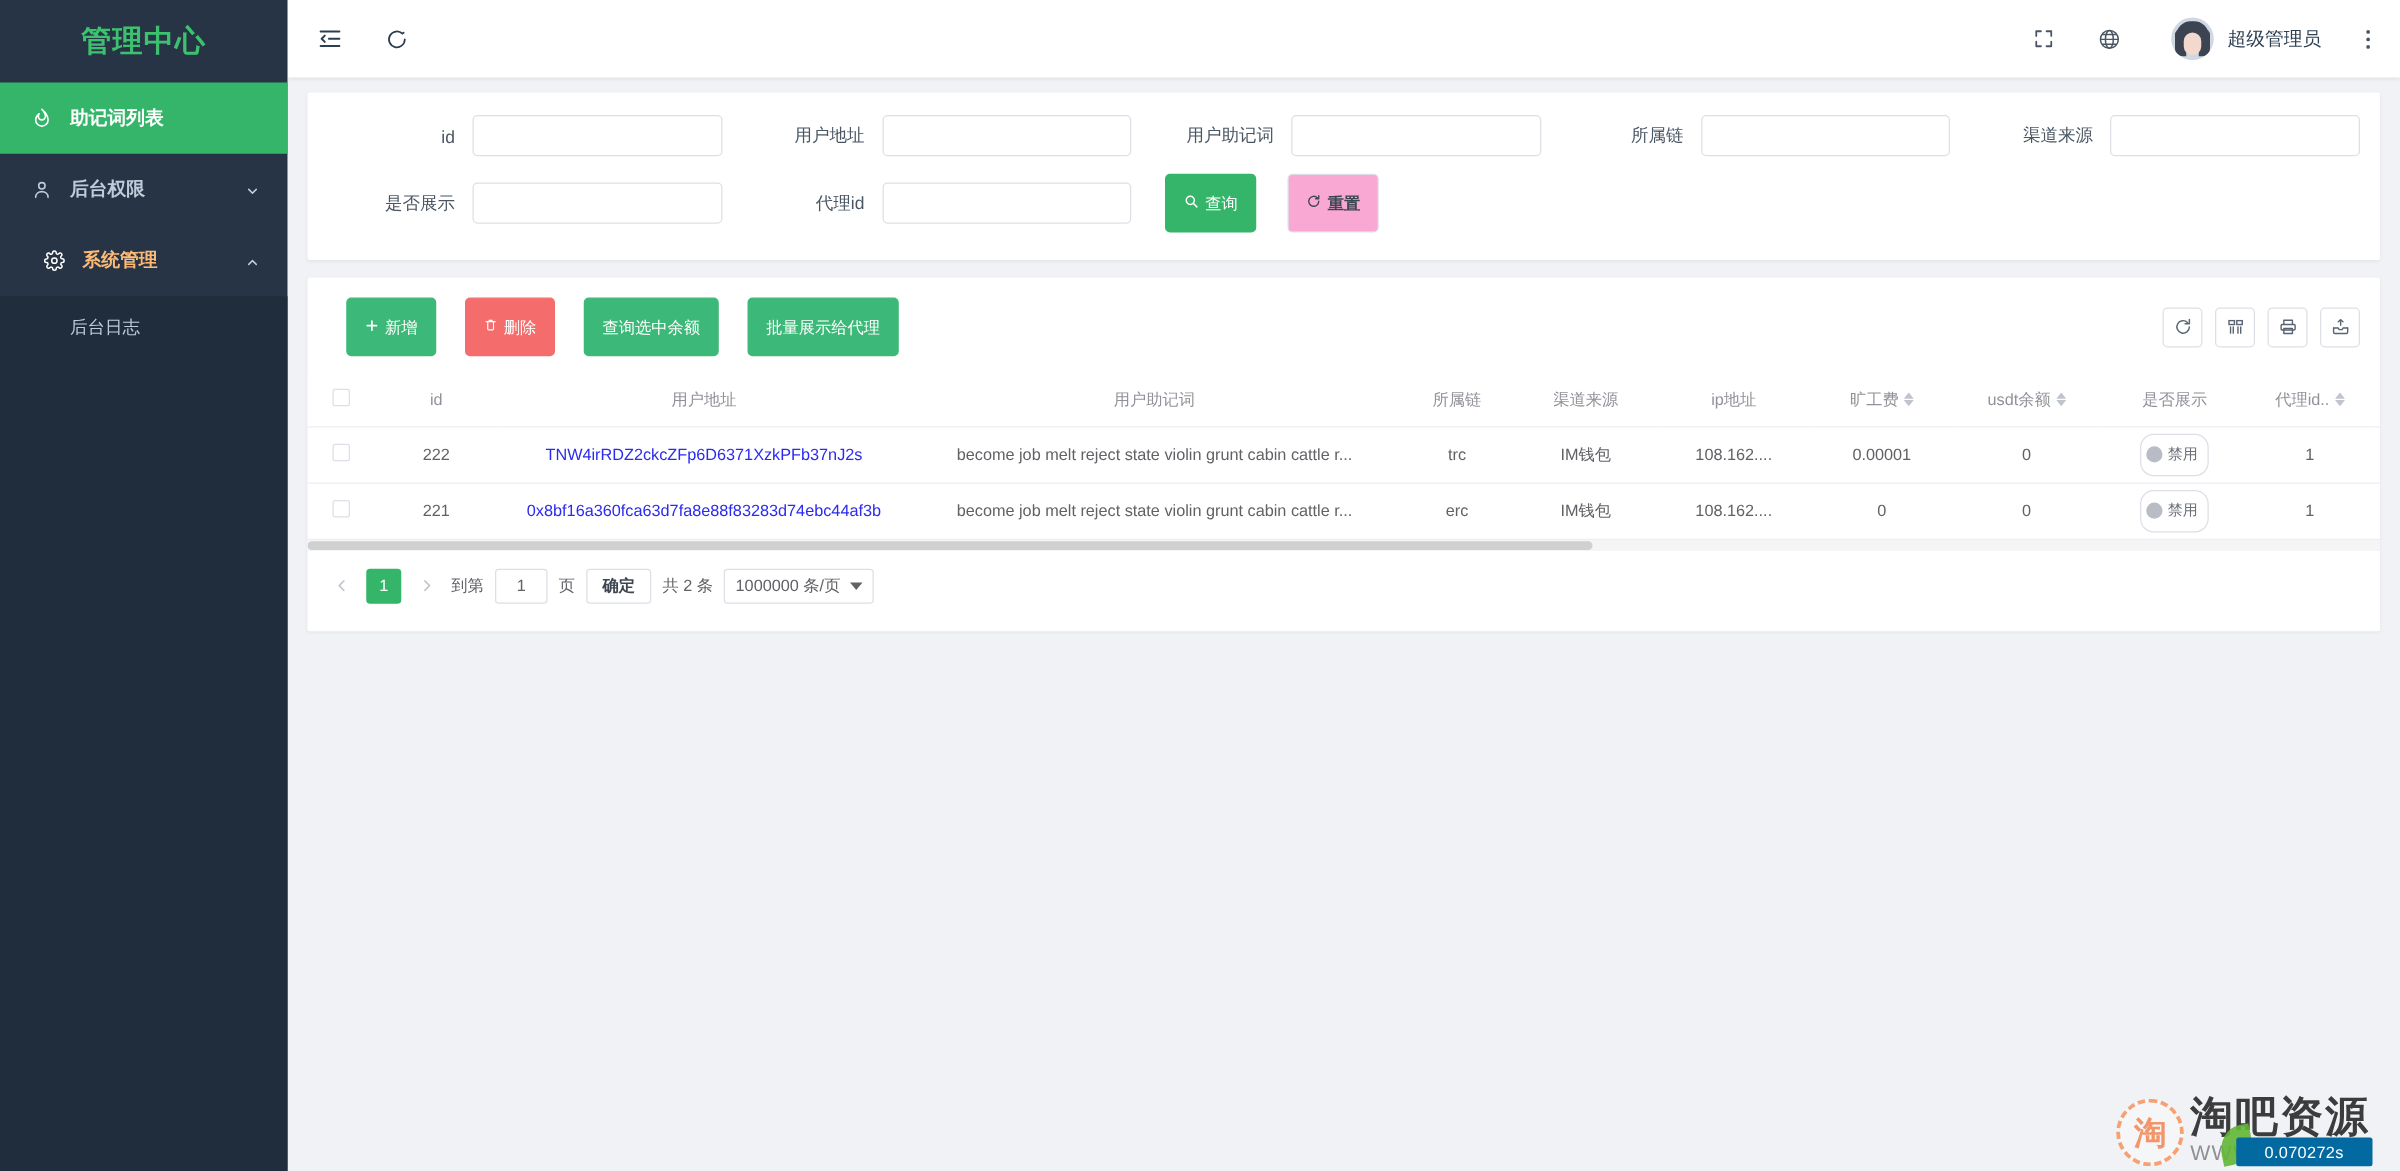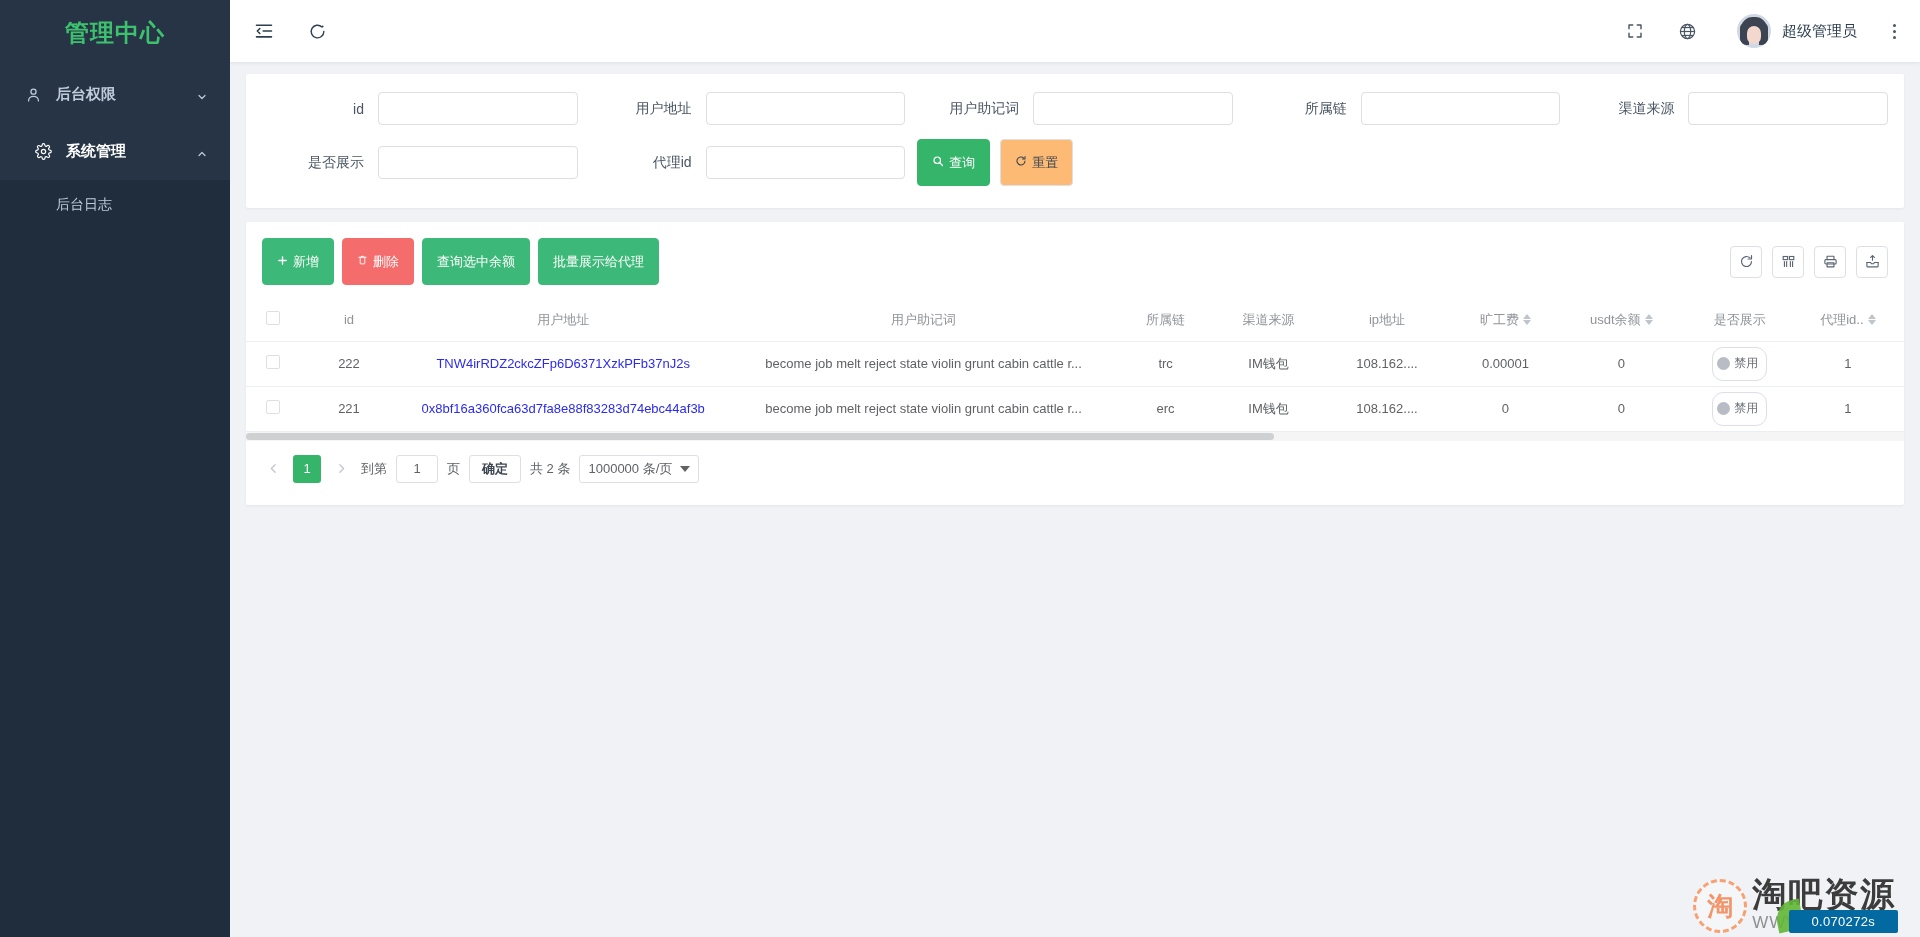--- a/index.html
+++ b/index.html
@@ -27,21 +27,21 @@
     padding: 0 22px; color: #bfcbd9; font-size: 15px;
     cursor: pointer; position: relative;
   }
   .menu-item .mi-icon {
     width: 22px; margin-right: 12px; display: inline-flex;
     align-items: center; justify-content: center; flex-shrink: 0;
   }
   .menu-item.active { background: #35b56a; color: #fff; }
   .menu-item.active .mi-icon svg { stroke: #fff; }
   .menu-item .mi-label { flex: 1; font-weight: bold; }
-  .menu-item.sub-parent { color: #ffffff; padding-left: 32px; }
+  .menu-item.sub-parent { color: #fdba74; padding-left: 32px; }
   .chev { width: 12px; height: 12px; flex-shrink: 0; }
   .submenu { background: #1f2d3d; }
   .submenu .sub-item {
     height: 49px; display: flex; align-items: center;
     padding-left: 56px; color: #bfcbd9; font-size: 14px; cursor: pointer;
   }
   .sidebar-rest { flex: 1; background: #1f2d3d; }
 
   
   .main { flex: 1; height: 937px; display: flex; flex-direction: column; background: #f0f2f5; overflow: hidden; }
@@ -87,24 +87,24 @@
     flex: 1; height: 33px; border: 1px solid #dcdfe6; border-radius: 4px;
     padding: 0 10px; font-size: 13px; color: #606266; outline: none;
     font-family: inherit; background: #fff; min-width: 0;
   }
   .f-input::placeholder { color: #c0c4cc; }
   .btn-group-inline { display: flex; align-items: center; gap: 10px; padding-left: 6px; }
   .btn {
     height: 47px; border-radius: 4px; font-size: 13px; cursor: pointer;
     display: inline-flex; align-items: center; justify-content: center;
     padding: 0 14px; border: 1px solid transparent; font-family: inherit;
-    white-space: nowrap; gap: 5px;
+    white-space: nowrap; gap: 5px; margin-left: 15px;
   }
   .btn-primary { background: #35b56a; color: #fff; border-color: #35b56a; }
-  .btn-plain { background: #fdba74; color: #3e4651; border-color: #dcdfe6; }
+  .btn-plain { background: #f9a8d4; color: #3e4651; border-color: #dcdfe6; font-weight: bold; }
   .btn-danger { background: #f56c6c; color: #fff; border-color: #f56c6c; }
   .btn-success { background: #3cb878; color: #fff; border-color: #3cb878; }
 
   
   .table-card { margin-top: 14px; padding: 0 0 8px 0; }
   .toolbar { display: flex; align-items: center; padding: 16px 16px 14px 16px; }
   .toolbar .tools-right { margin-left: auto; display: flex; gap: 10px; }
   .icon-btn {
     width: 32px; height: 32px; border: 1px solid #dcdfe6; border-radius: 4px;
     background: #fff; display: flex; align-items: center; justify-content: center;
@@ -197,20 +197,28 @@
   }
 </style>
 </head>
 <body>
 
 <div class="app">
 
   <aside class="sidebar">
     <div class="brand">管理中心</div>
 
+    <div class="menu-item active">
+      <span class="mi-icon">
+        <svg width="17" height="17" viewBox="0 0 24 24" fill="none" stroke="#fff" stroke-width="1.8" stroke-linecap="round" stroke-linejoin="round">
+            <path d="M12 2s4 4.5 4 8a4 4 0 0 1-8 0c0-1.2.5-2.2 1-3-2 1.6-4 4-4 7a7 7 0 0 0 14 0c0-5-3.5-9-7-12z"></path>
+          </svg>
+      </span>
+      <span class="mi-label">助记词列表</span>
+    </div>
 
     <div class="menu-item">
       <span class="mi-icon">
         <svg width="17" height="17" viewBox="0 0 24 24" fill="none" stroke="#bfcbd9" stroke-width="1.8" stroke-linecap="round" stroke-linejoin="round">
             <circle cx="12" cy="8" r="3.6"></circle>
             <path d="M5 21c0-4 3.2-6.5 7-6.5s7 2.5 7 6.5"></path>
           </svg>
       </span>
       <span class="mi-label">后台权限</span>
       <span class="chev">

